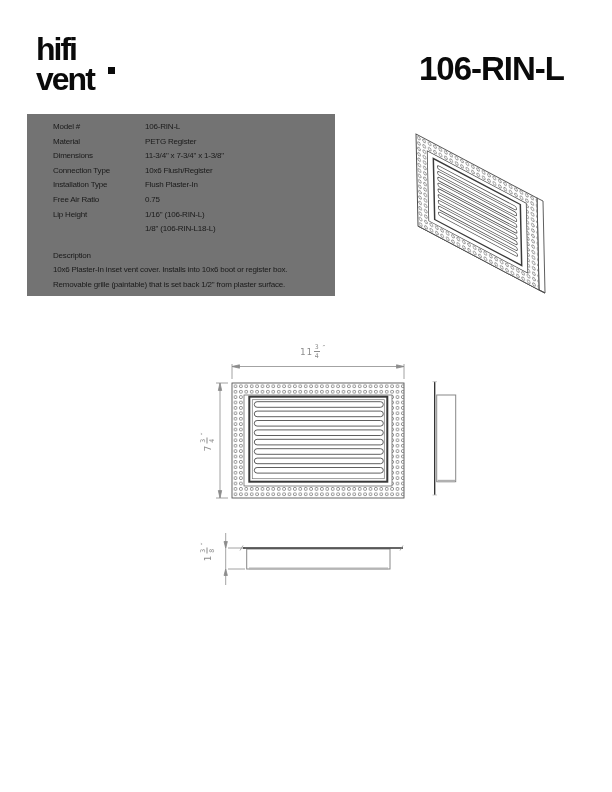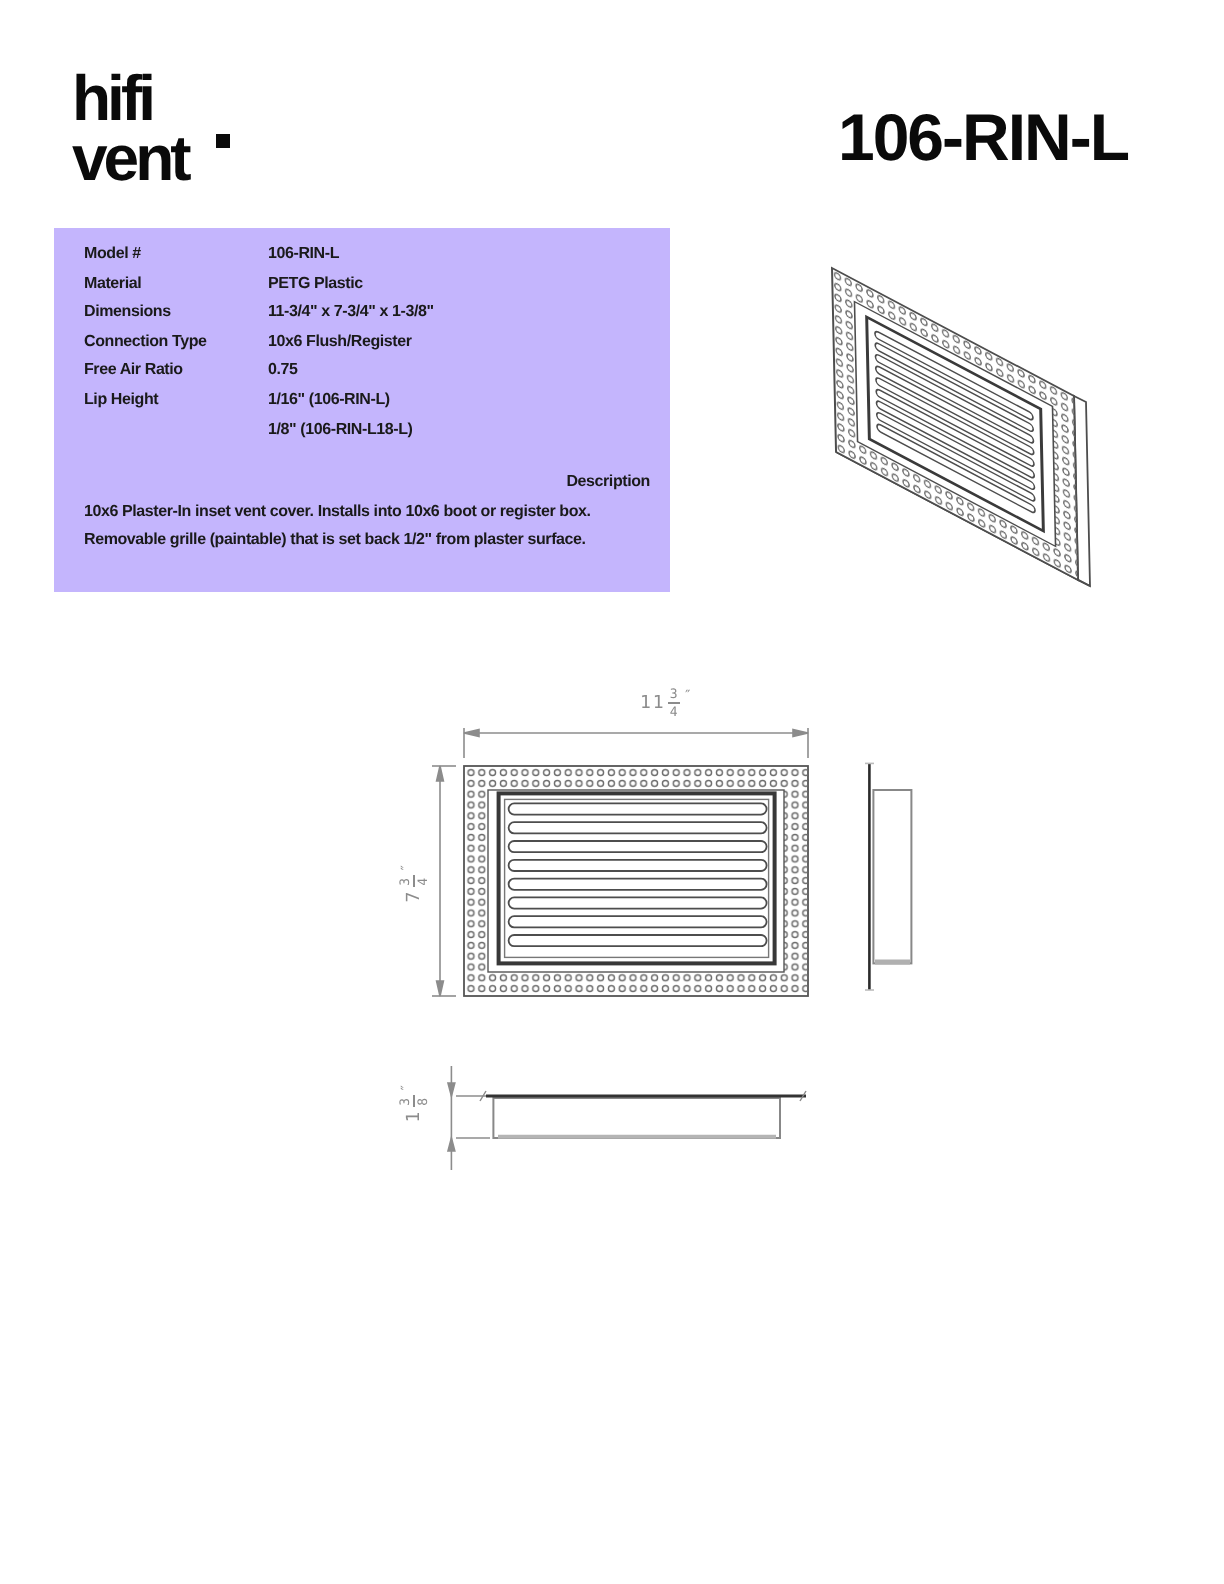--- a/index.html
+++ b/index.html
@@ -13,27 +13,27 @@
     line-height:30px;letter-spacing:-2px;color:#0a0a0a;
   }
   .logo-dot{position:absolute;left:108px;top:67px;width:7px;height:7px;background:#0a0a0a;}
   .product-title{
     position:absolute;right:48px;top:50px;font-weight:bold;font-size:33px;
     letter-spacing:-1px;color:#0a0a0a;text-align:right;
   }
   
   .spec-panel{
     position:absolute;left:27px;top:114px;width:308px;height:182px;
-    background:#c4b5fd;box-sizing:border-box;padding:6px 10px 0 15px;
-    font-size:8px;letter-spacing:-0.2px;font-weight:bold;
+    background:#737373;box-sizing:border-box;padding:6px 10px 0 26px;
+    font-size:8px;letter-spacing:-0.2px;
   }
   .spec-row{display:flex;line-height:14.6px;}
   .spec-label{width:92px;flex:0 0 92px;}
   .spec-value{flex:1;}
-  .desc-title{margin-top:12px;line-height:14.5px;text-align:right;}
+  .desc-title{margin-top:12px;line-height:14.5px;}
   .desc-line{line-height:14.5px;}
   
   .drw{position:absolute;}
   
   .dim-label{
     position:absolute;font-family:"DejaVu Sans Mono","Liberation Mono",monospace;
     font-size:9px;color:#8c8c8c;white-space:nowrap;display:flex;align-items:center;gap:1px;
   }
   .dim-label .whole{letter-spacing:1px;}
   .frac{display:inline-block;text-align:center;font-size:6.5px;line-height:6.5px;vertical-align:middle;}
@@ -54,29 +54,33 @@
   <div class="logo-dot"></div>
   <div class="product-title">106-RIN-L</div>
 
   <div class="spec-panel">
     <div class="spec-row">
       <span class="spec-label">Model #</span>
       <span class="spec-value">106-RIN-L</span>
     </div>
     <div class="spec-row">
       <span class="spec-label">Material</span>
-      <span class="spec-value">PETG Plastic</span>
+      <span class="spec-value">PETG Register</span>
     </div>
     <div class="spec-row">
       <span class="spec-label">Dimensions</span>
       <span class="spec-value">11-3/4" x 7-3/4" x 1-3/8"</span>
     </div>
     <div class="spec-row">
       <span class="spec-label">Connection Type</span>
       <span class="spec-value">10x6 Flush/Register</span>
+    </div>
+    <div class="spec-row">
+      <span class="spec-label">Installation Type</span>
+      <span class="spec-value">Flush Plaster-In</span>
     </div>
     <div class="spec-row">
       <span class="spec-label">Free Air Ratio</span>
       <span class="spec-value">0.75</span>
     </div>
     <div class="spec-row">
       <span class="spec-label">Lip Height</span>
       <span class="spec-value">1/16" (106-RIN-L)</span>
     </div>
     <div class="spec-row">
@@ -198,21 +202,21 @@
     <g>
       <rect x="191.7" y="9.7" width="7.6" height="86.6" fill="#ffffff" stroke="#555555" stroke-width="1"></rect>
       <line x1="194.2" y1="10.2" x2="194.2" y2="95.8" stroke="#999999" stroke-width="0.7"></line>
       <rect x="199.3" y="11.3" width="6.7" height="5" fill="#ffffff" stroke="#555555" stroke-width="0.8"></rect>
       <rect x="203.2" y="11.8" width="2.8" height="4" fill="#333333" stroke="none"></rect>
       <rect x="199.3" y="88.7" width="6.7" height="5" fill="#ffffff" stroke="#555555" stroke-width="0.8"></rect>
       <rect x="203.2" y="89.2" width="2.8" height="4" fill="#333333" stroke="none"></rect>
     </g>
   </svg>
 
-  <div class="dim-label" style="left:300px;top:344px;margin-left:20px;">
+  <div class="dim-label" style="left:300px;top:344px;">
     <span class="whole">11</span>
     <span class="frac">
       <span class="num">3</span>
       <span class="den">4</span>
     </span>
     <span class="unit">″</span>
   </div>
 
   <div class="dim-label rot" style="left:185px;top:434px;width:44px;">
     <span class="whole">7</span>

